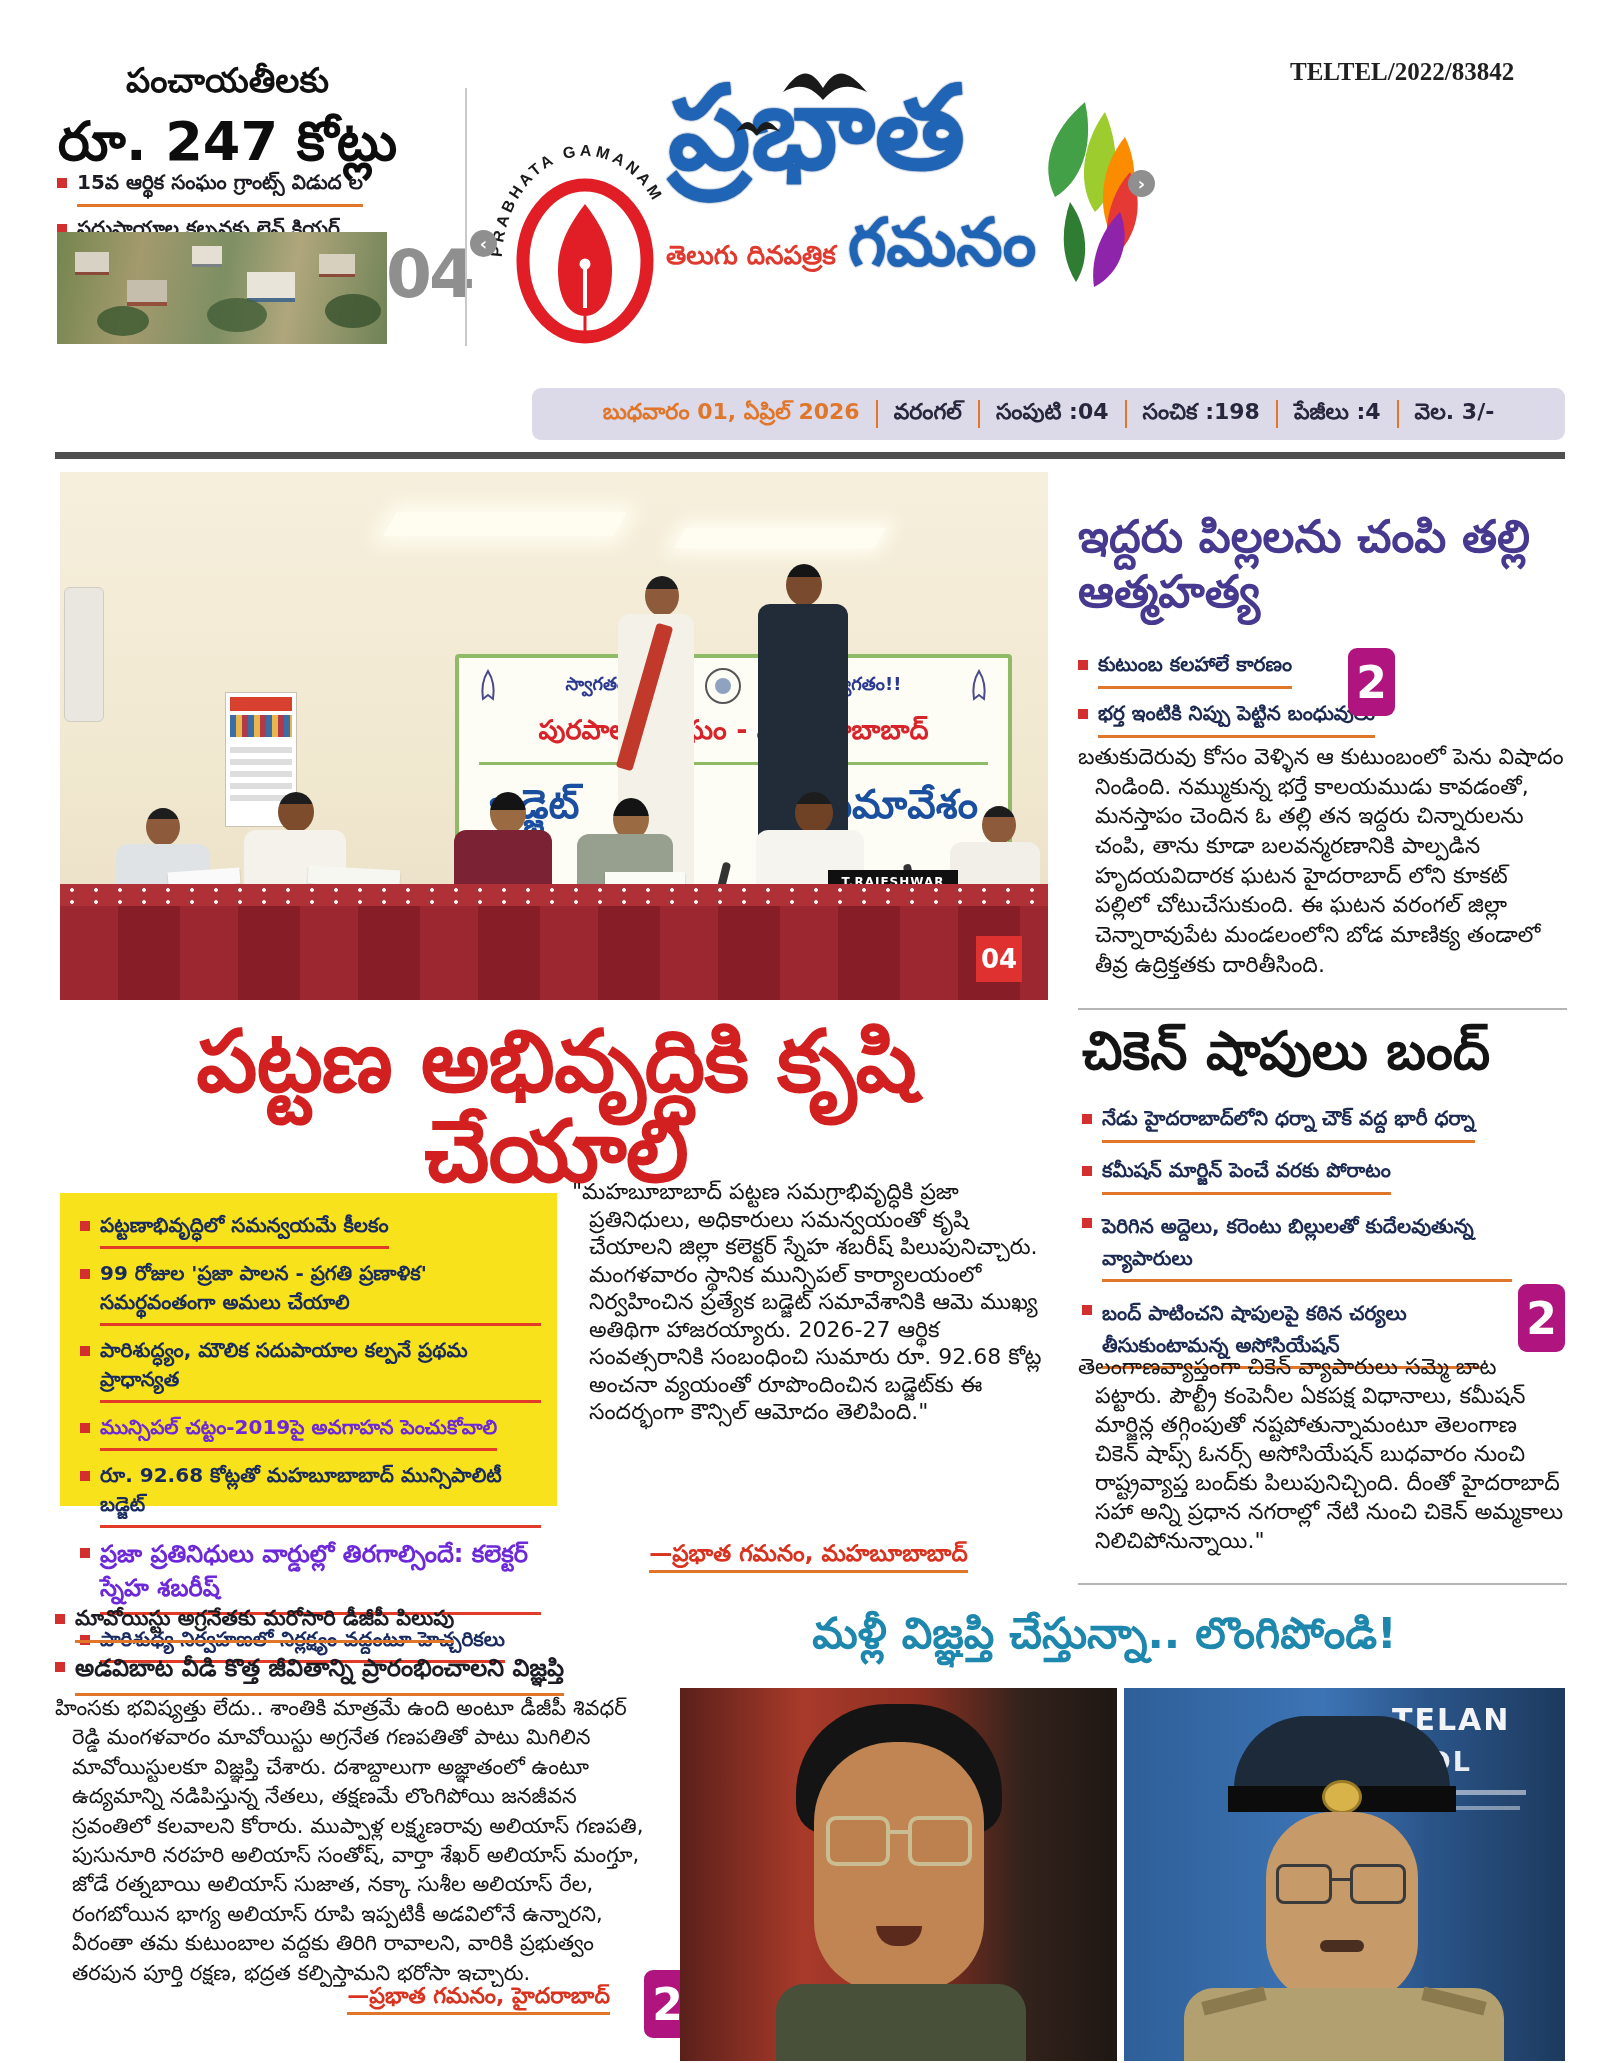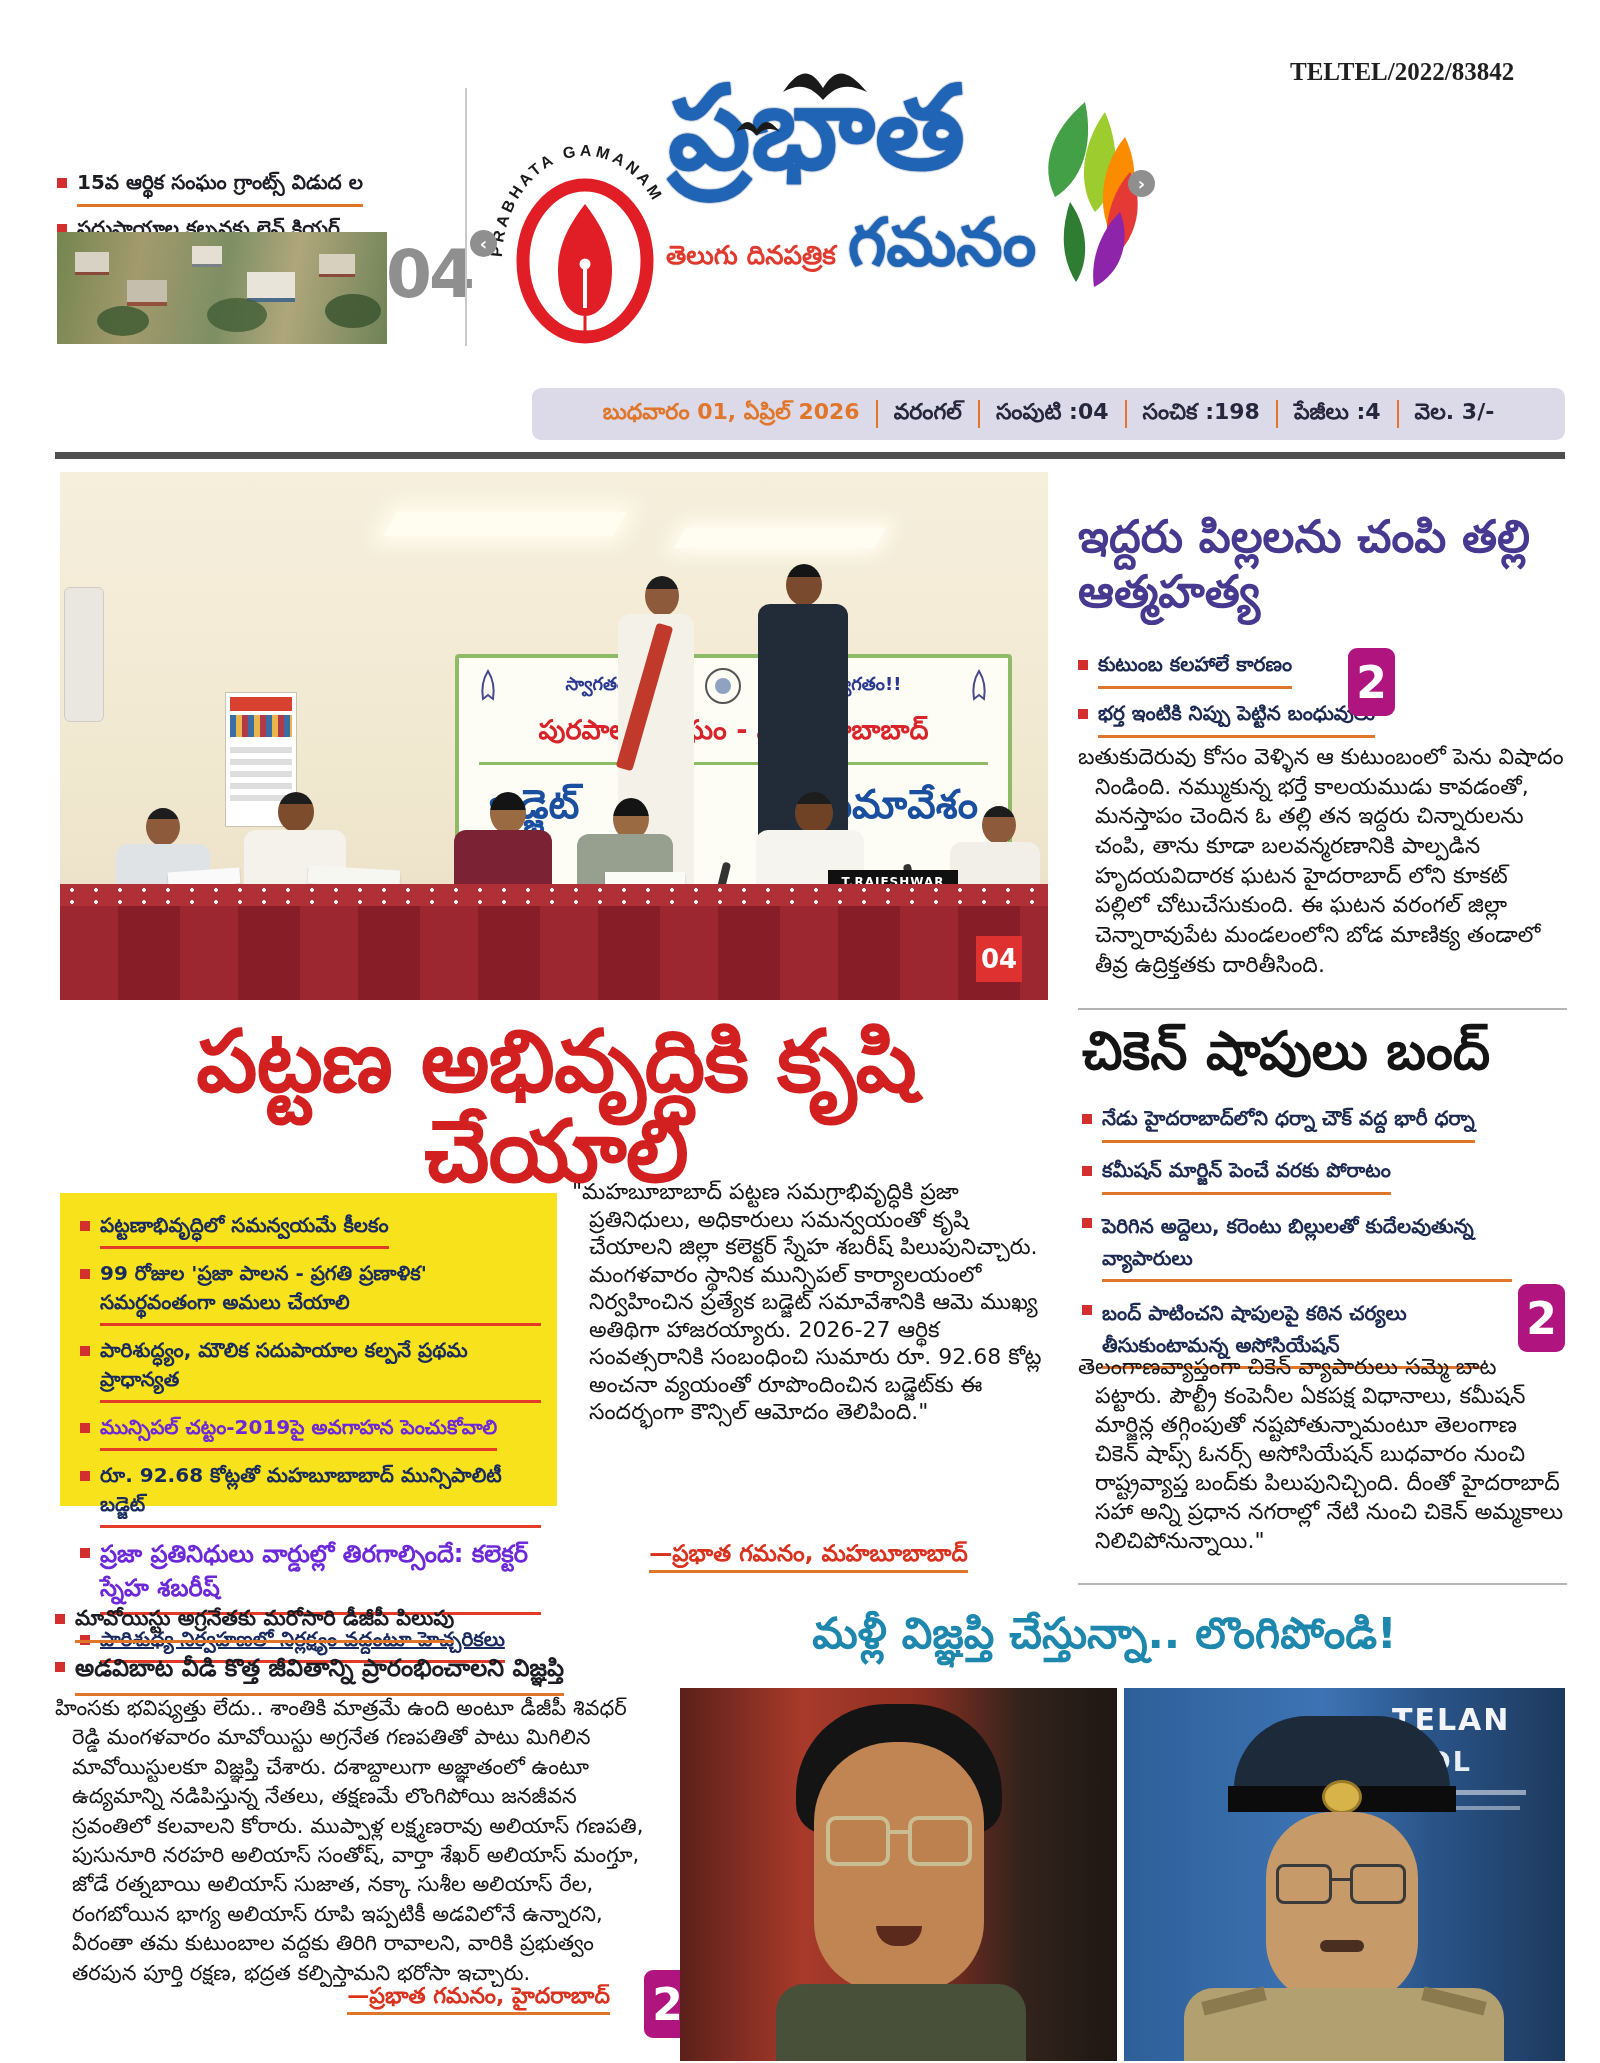--- a/index.html
+++ b/index.html
@@ -35,20 +35,24 @@
   .head { position:absolute; border-radius:50%; }
   .torso { position:absolute; border-radius:12px 12px 0 0; }
 
   .hdivider { position:absolute; background:#b5b5b5; height:2px; }
 </style>
 </head>
 <body>
 
 <div class="page">
 
+  <div class="abs" style="left:55px; top:60px; width:345px; text-align:center;">
+    <div style="font-size:34px; font-weight:800; color:#111;">పంచాయతీలకు</div>
+    <div style="font-size:54px; font-weight:800; color:#0d0d0d; margin-top:2px;">రూ. 247 కోట్లు</div>
+  </div>
   <div class="abs" style="left:57px; top:170px; width:360px;">
     <div class="bullet" style="margin-bottom:9px;">
       <span class="sq"></span>
       <span class="btxt ul-orange" style="font-size:20px;">15వ ఆర్థిక సంఘం గ్రాంట్స్ విడుద ల</span>
     </div>
     <div class="bullet">
       <span class="sq"></span>
       <span class="btxt ul-orange" style="font-size:20px;">సదుపాయాల కల్పనకు లైన్ క్లియర్</span>
     </div>
   </div>
@@ -240,21 +244,21 @@
     <div class="bullet" style="margin-bottom:12px;">
         <span class="sq"></span>
       <span class="btxt ul-red" style="font-size:20px;color:#192a5e;">రూ. 92.68 కోట్లతో మహబూబాబాద్ మున్సిపాలిటీ బడ్జెట్</span>
       </div>
     <div class="bullet" style="margin-bottom:12px;">
         <span class="sq"></span>
       <span class="btxt ul-red" style="font-size:24px;color:#6d28d9;">ప్రజా ప్రతినిధులు వార్డుల్లో తిరగాల్సిందే: కలెక్టర్ స్నేహ శబరీష్</span>
       </div>
     <div class="bullet">
         <span class="sq"></span>
-      <span class="btxt ul-red" style="font-size:20px;color:#192a5e;text-decoration:underline;">పారిశుధ్య నిర్వహణలో నిర్లక్ష్యం వద్దంటూ హెచ్చరికలు</span>
+      <span class="btxt ul-red" style="font-size:20px;color:#192a5e;">పారిశుధ్య నిర్వహణలో నిర్లక్ష్యం వద్దంటూ హెచ్చరికలు</span>
       </div>
   </div>
 
   <div class="abs bodytext" style="left:572px; top:1178px; width:473px; font-size:22px; line-height:1.25;">"మహబూబాబాద్ పట్టణ సమగ్రాభివృద్ధికి ప్రజా ప్రతినిధులు, అధికారులు సమన్వయంతో కృషి చేయాలని జిల్లా కలెక్టర్ స్నేహ శబరీష్ పిలుపునిచ్చారు. మంగళవారం స్థానిక మున్సిపల్ కార్యాలయంలో నిర్వహించిన ప్రత్యేక బడ్జెట్ సమావేశానికి ఆమె ముఖ్య అతిథిగా హాజరయ్యారు. 2026-27 ఆర్థిక సంవత్సరానికి సంబంధించి సుమారు రూ. 92.68 కోట్ల అంచనా వ్యయంతో రూపొందించిన బడ్జెట్‌కు ఈ సందర్భంగా కౌన్సిల్ ఆమోదం తెలిపింది."</div>
   <div class="abs" style="left:572px; top:1540px; width:473px; text-align:center;">
     <span class="byline" style="font-size:23px;">—ప్రభాత గమనం, మహబూబాబాద్</span>
   </div>
 
   <div class="abs" style="left:1078px; top:510px; width:489px; font-size:45px; font-weight:800;
               color:#46398f; line-height:1.22;">ఇద్దరు పిల్లలను చంపి తల్లి ఆత్మహత్య</div>

